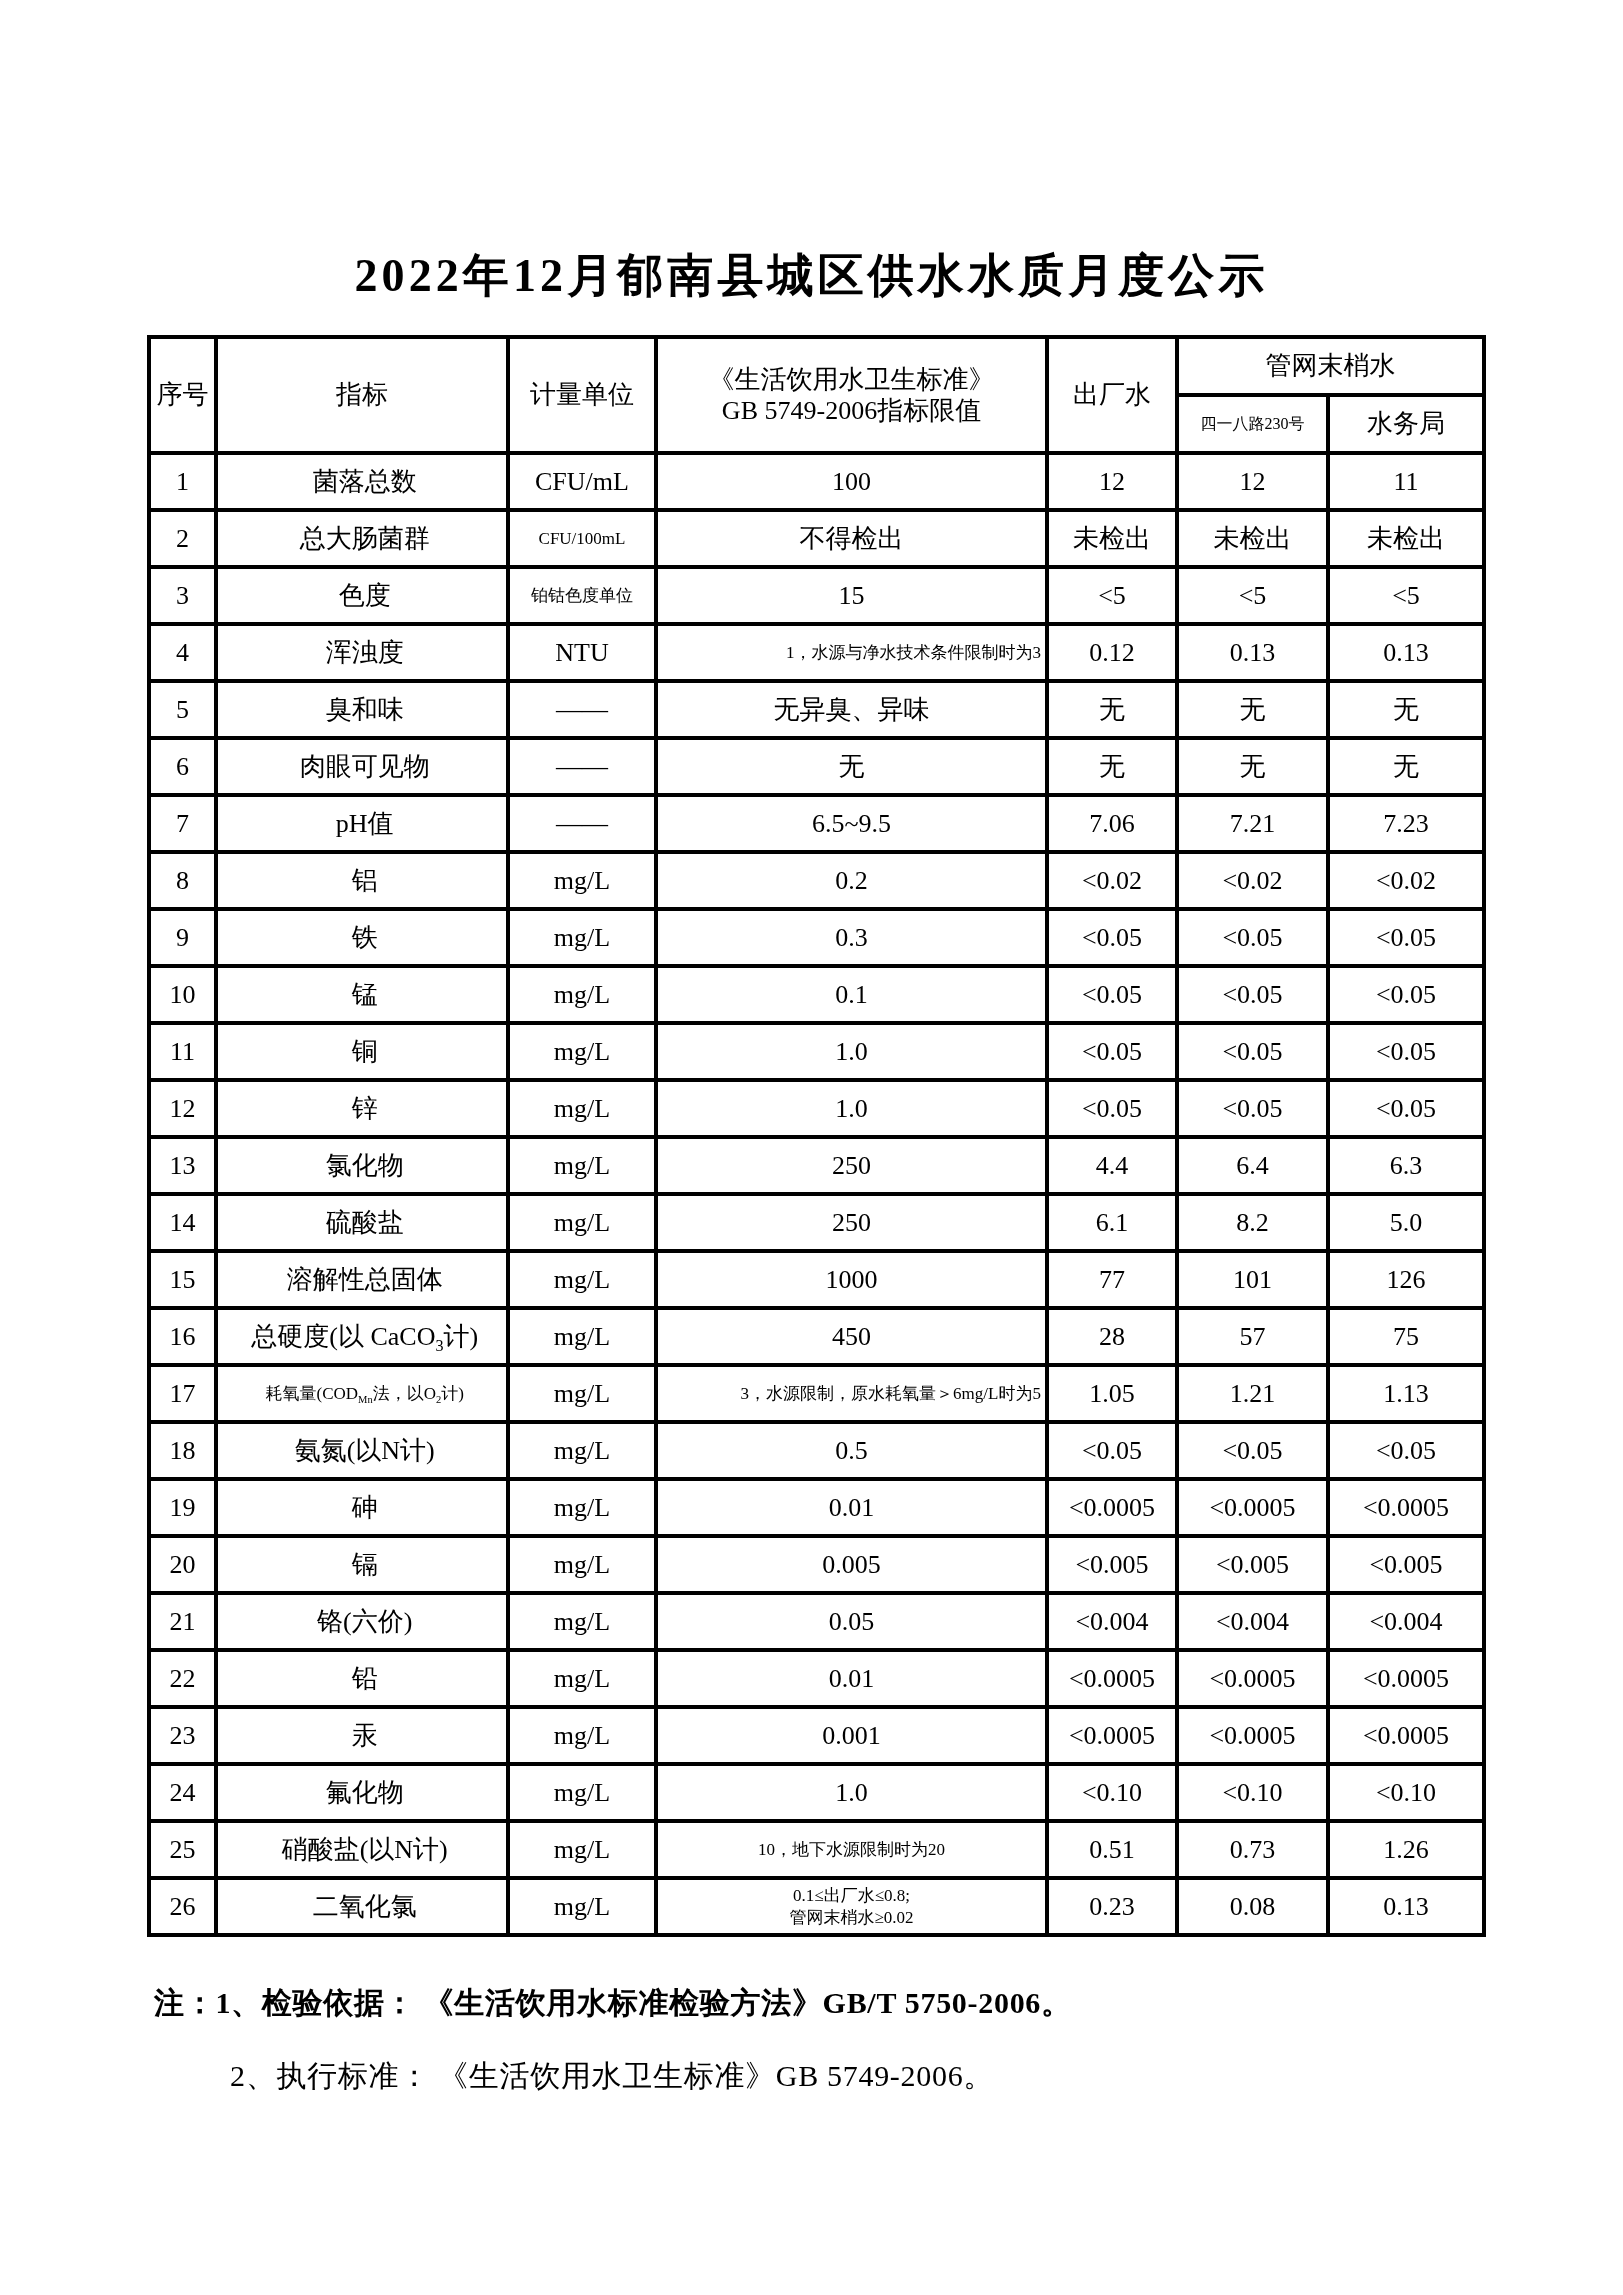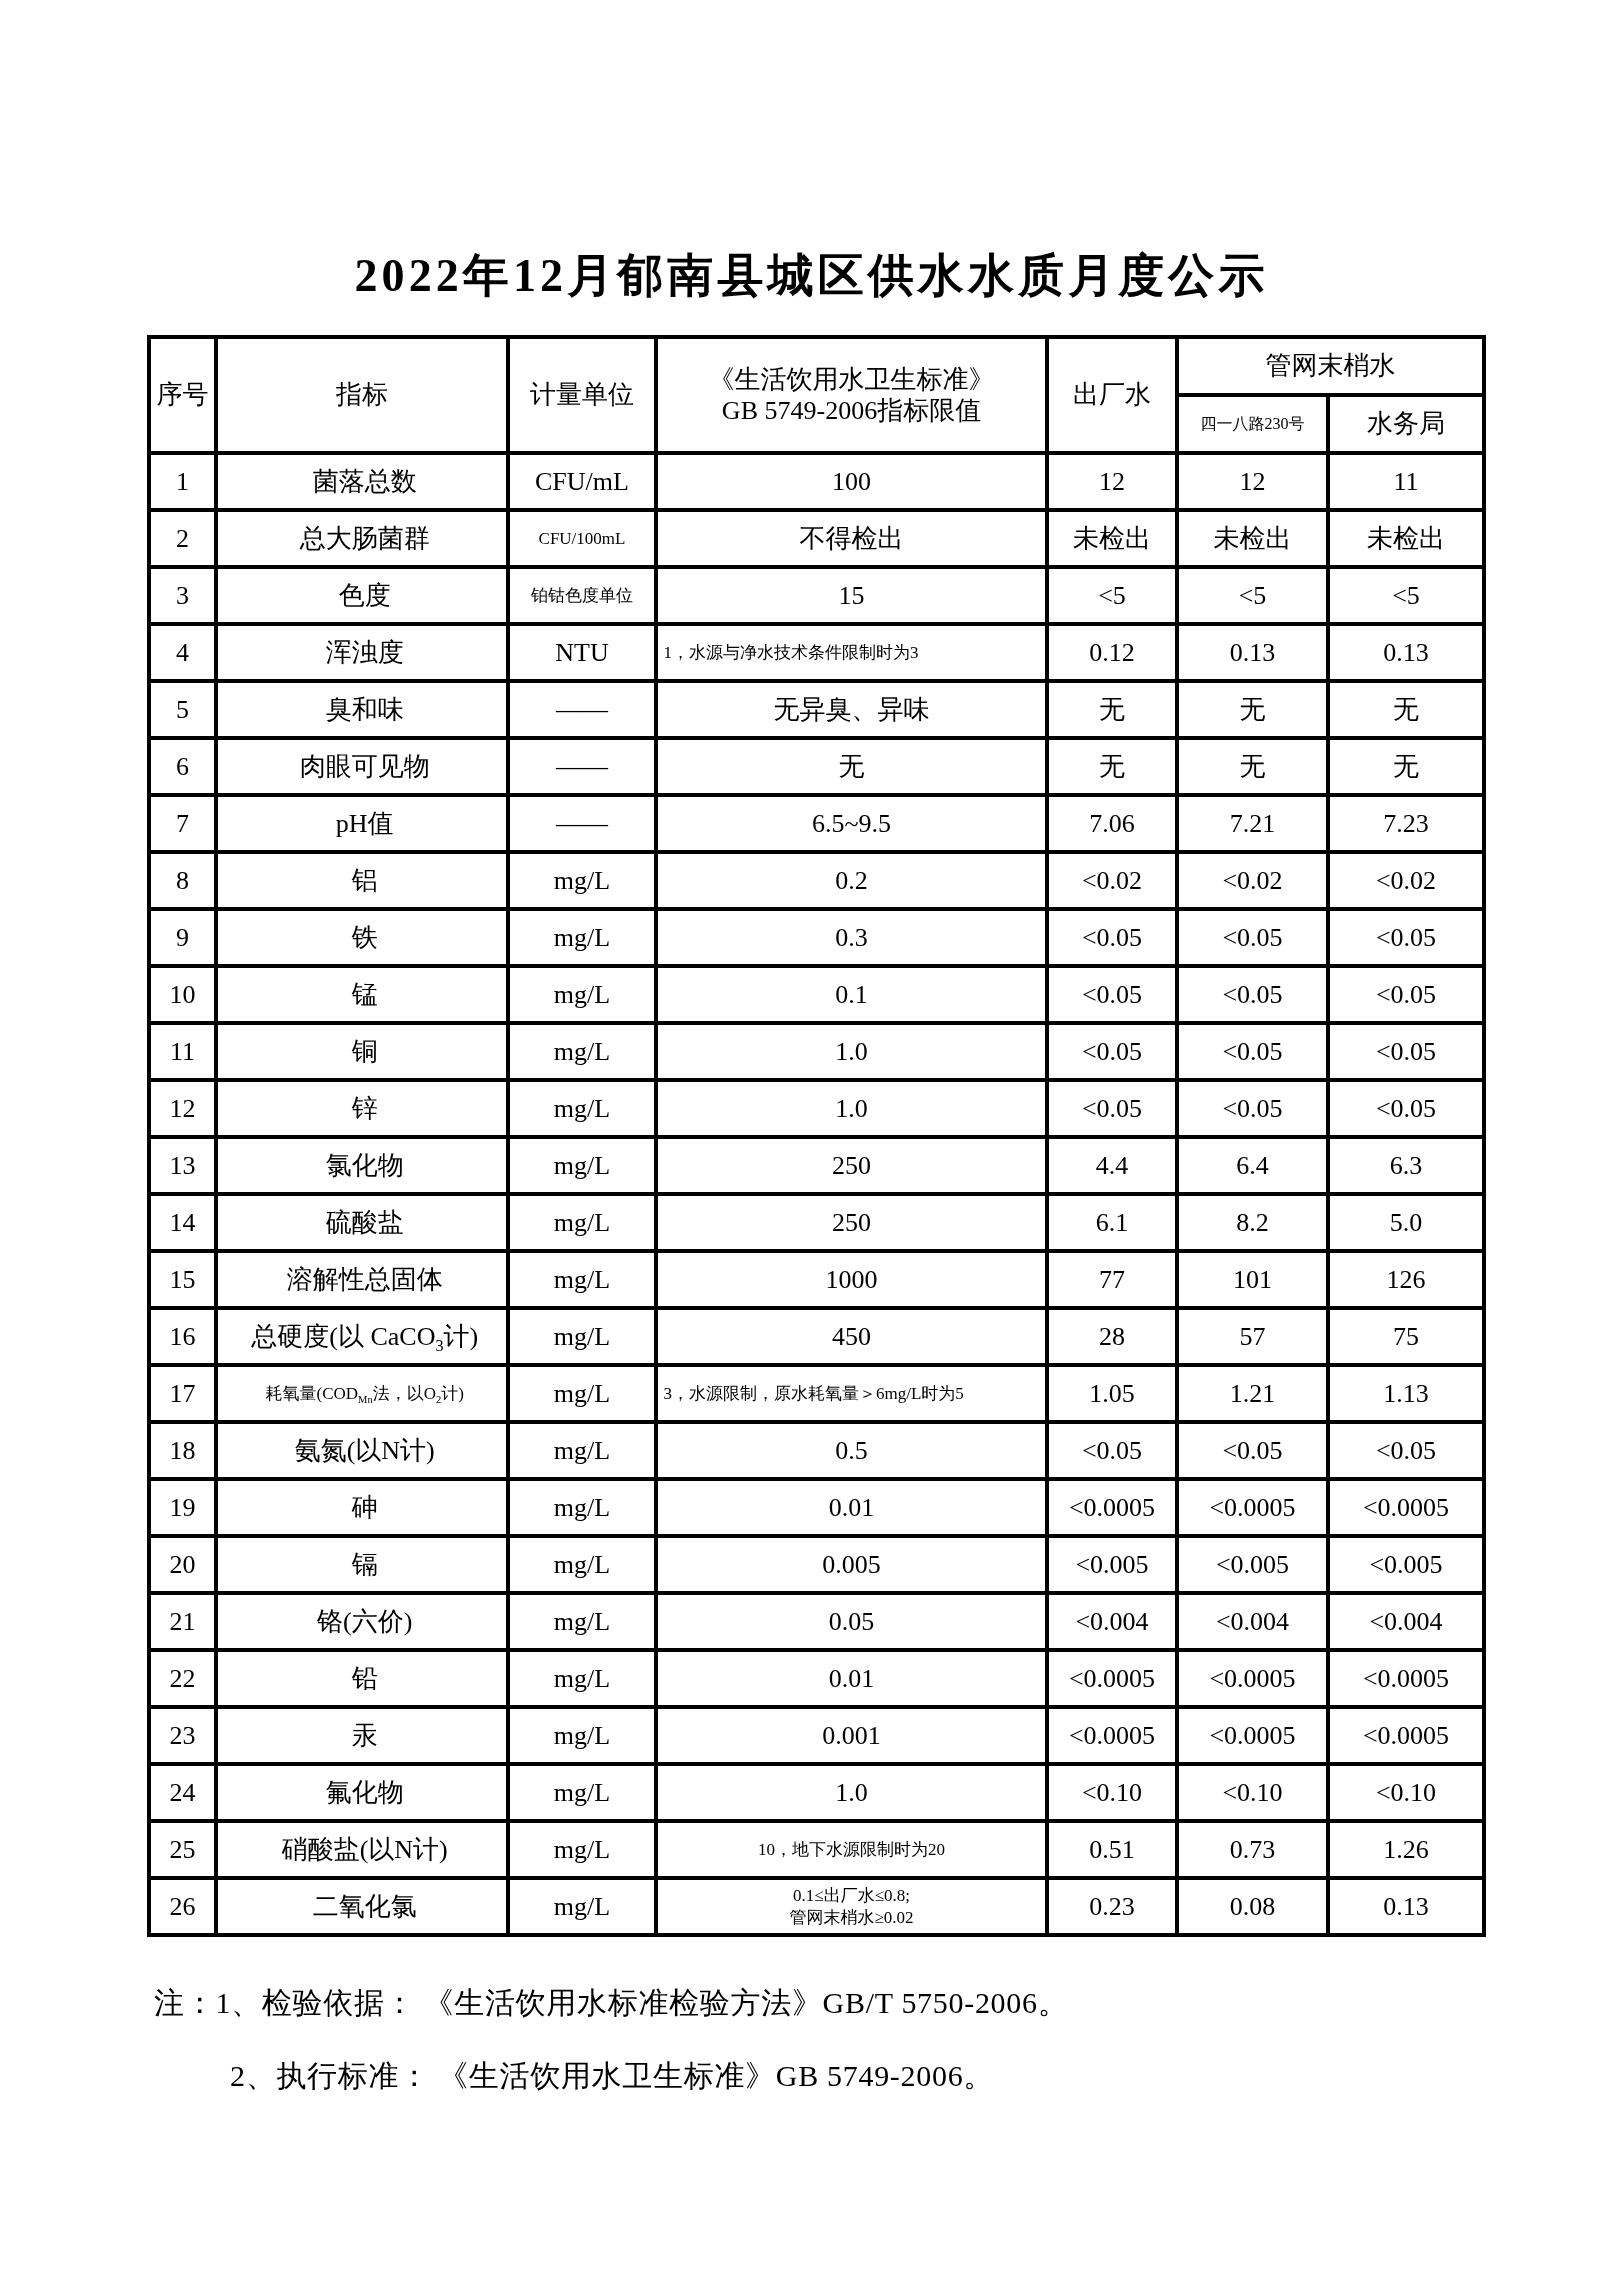--- a/index.html
+++ b/index.html
@@ -25,26 +25,26 @@
     text-align: center; vertical-align: middle;
     font-weight: normal; font-size: 26px; line-height: 1.2;
     word-break: break-word;
   }
   thead tr.h-top { height: 58px; }
   thead tr.h-bottom { height: 58px; }
   tbody tr { height: 57px; }
   .c-ind { text-align: center; padding-left: 9.5px; }
   .th-site1 { font-size: 16px; }
   .sm { font-size: 17px; line-height: 1.25; }
-  .limit-left { text-align: left; padding-left: 5.5px; }
+  .limit-left { text-align: right; padding-left: 5.5px; }
   sub { font-size: 0.62em; line-height: 0; }
   .note {
     position: absolute; font-size: 30px; white-space: nowrap; letter-spacing: 0.7px;
   }
-  .note1 { left: 154px; top: 1983px; }
+  .note1 { left: 154px; top: 1983px; font-weight: bold; }
   .note2 { left: 230px; top: 2056px; }
 </style>
 </head>
 <body>
 
 <h1 class="title">2022年12月郁南县城区供水水质月度公示</h1>
 
 <table class="report">
   <colgroup>
     <col style="width:67px">

